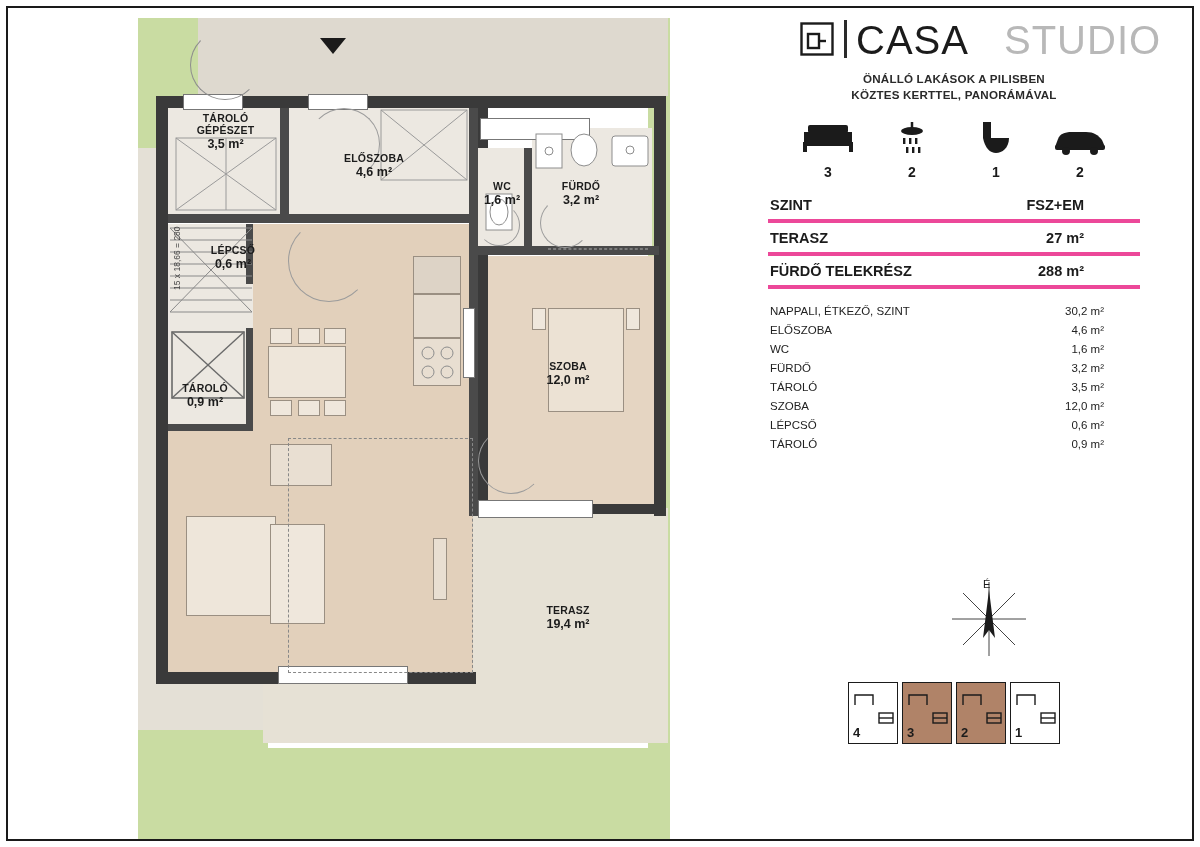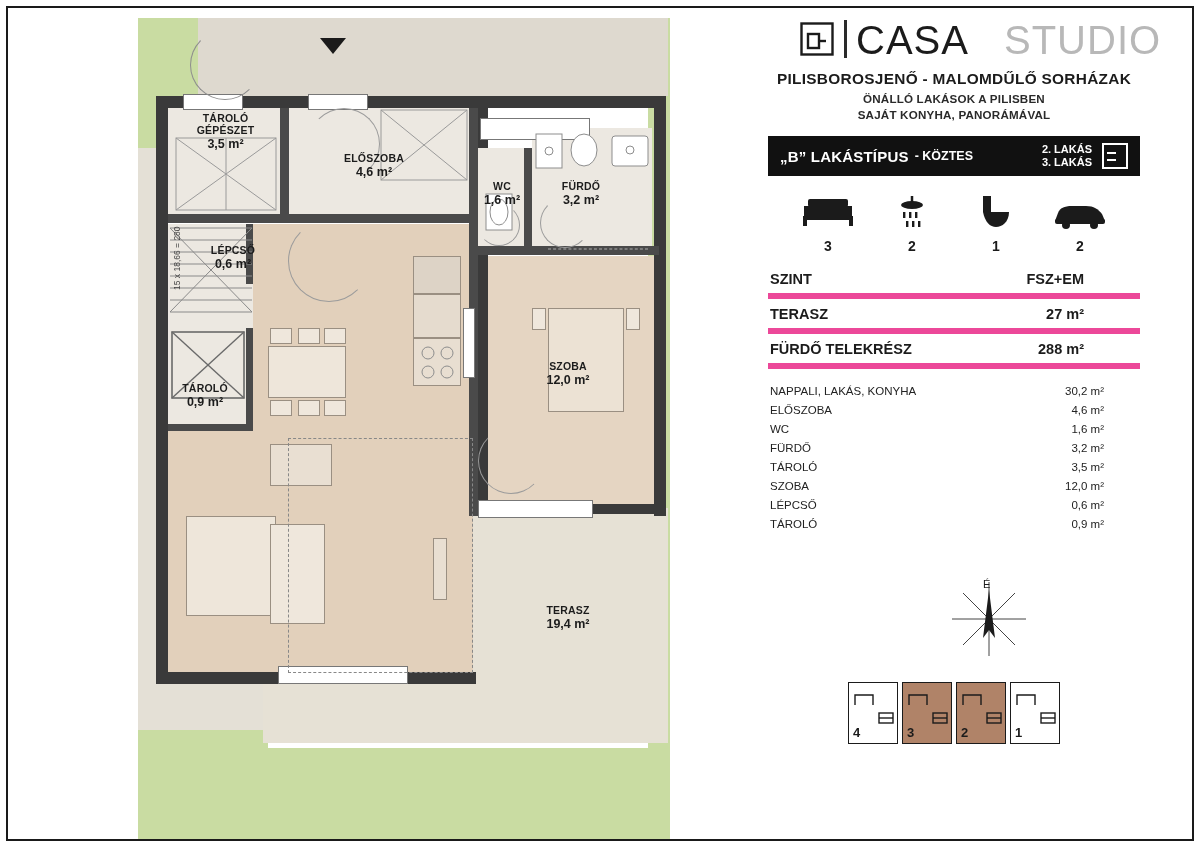--- a/index.html
+++ b/index.html
@@ -45,21 +45,21 @@
   .typebar .unit-icon:after{content:"";position:absolute;left:3px;top:14px;width:9px;height:2px;background:#fff;}
 
   .subtitle{text-align:center;font-size:15px;font-weight:bold;color:#1b1b1b;margin-top:16px;letter-spacing:.4px;}
 
   .icons{display:flex;justify-content:space-around;align-items:flex-end;margin-top:16px;padding:0 18px;height:42px;}
   .icons .ic{width:58px;text-align:center;}
   .icnums{display:flex;justify-content:space-around;padding:0 18px;margin-top:4px;}
   .icnums div{width:58px;text-align:center;font-size:14px;font-weight:bold;color:#1b1b1b;}
 
   table.specs{width:100%;border-collapse:collapse;margin-top:10px;}
-  table.specs td{border-bottom:6px solid #ec4899;padding:7px 2px 6px;font-size:14.5px;font-weight:bold;color:#1b1b1b;}
+  table.specs td{border-bottom:4px solid #ec4899;padding:7px 2px 6px;font-size:14.5px;font-weight:bold;color:#1b1b1b;}
   table.specs td.v{text-align:right;padding-right:56px;}
 
   table.rooms{width:100%;border-collapse:collapse;margin-top:12px;}
   table.rooms td{padding:3.5px 2px;font-size:11.5px;color:#222;}
   table.rooms td.v{text-align:right;padding-right:36px;}
 
   .compass{position:absolute;left:178px;top:560px;width:86px;height:86px;}
   .sitemap{position:absolute;left:80px;top:666px;width:220px;height:86px;}
   .sm-unit{position:absolute;top:0;width:50px;height:62px;border:1.6px solid #1b1b1b;box-sizing:border-box;background:#fff;}
   .sm-unit.sel{background:#b08368;}
@@ -248,35 +248,25 @@
       <svg class="logo-mark" viewBox="0 0 34 34">
         <rect x="1.5" y="1.5" width="31" height="31" fill="none" stroke="#1b1b1b" stroke-width="2.4"></rect>
         <rect x="8" y="12" width="11" height="14" fill="none" stroke="#1b1b1b" stroke-width="2.4"></rect>
         <line x1="19" y1="19" x2="26" y2="19" stroke="#1b1b1b" stroke-width="2.4"></line>
       </svg>
       <div class="logo-bar"></div>
       <div class="logo-casa">CASA</div>
       <div class="logo-studio">STUDIO</div>
     </div>
 
-    <div class="title1">PILISBOROSJENŐ - MALOMDŰLŐ SORHÁZAK</div>
     <div class="title2">
       <span>ÖNÁLLÓ LAKÁSOK A PILISBEN</span><br>
-      <span>SAJÁT KONYHA, PANORÁMÁVAL</span>
-    </div>
-
-    <div class="typebar">
-      <span class="t1">„B” LAKÁSTÍPUS</span>
-      <span class="t2">- KÖZTES</span>
-      <span class="units">
-        <span>2. LAKÁS</span><br>
-        <span>3. LAKÁS</span>
-      </span>
-      <span class="unit-icon"></span>
-    </div>
+      <span>KÖZTES KERTTEL, PANORÁMÁVAL</span>
+    </div>
+
 
 
     <div class="icons">
       <div class="ic">
         <svg width="52" height="34" viewBox="0 0 52 34">
           <rect x="2" y="10" width="48" height="10" fill="#1b1b1b"></rect>
           <rect x="6" y="3" width="40" height="8" rx="2" fill="#1b1b1b"></rect>
           <rect x="1" y="20" width="4" height="10" fill="#1b1b1b"></rect>
           <rect x="47" y="20" width="4" height="10" fill="#1b1b1b"></rect>
           <rect x="5" y="20" width="42" height="4" fill="#1b1b1b"></rect>
@@ -331,21 +321,21 @@
       <tr>
         <td>FÜRDŐ TELEKRÉSZ</td>
         <td class="v">288 m²</td>
       </tr>
     </tbody>
       </table>
 
     <table class="rooms">
       <tbody>
           <tr>
-        <td>NAPPALI, LAKÁS, KONYHA</td>
+        <td>NAPPALI, ÉTKEZŐ, SZINT</td>
         <td class="v">30,2 m²</td>
       </tr>
       <tr>
         <td>ELŐSZOBA</td>
         <td class="v">4,6 m²</td>
       </tr>
       <tr>
         <td>WC</td>
         <td class="v">1,6 m²</td>
       </tr>

